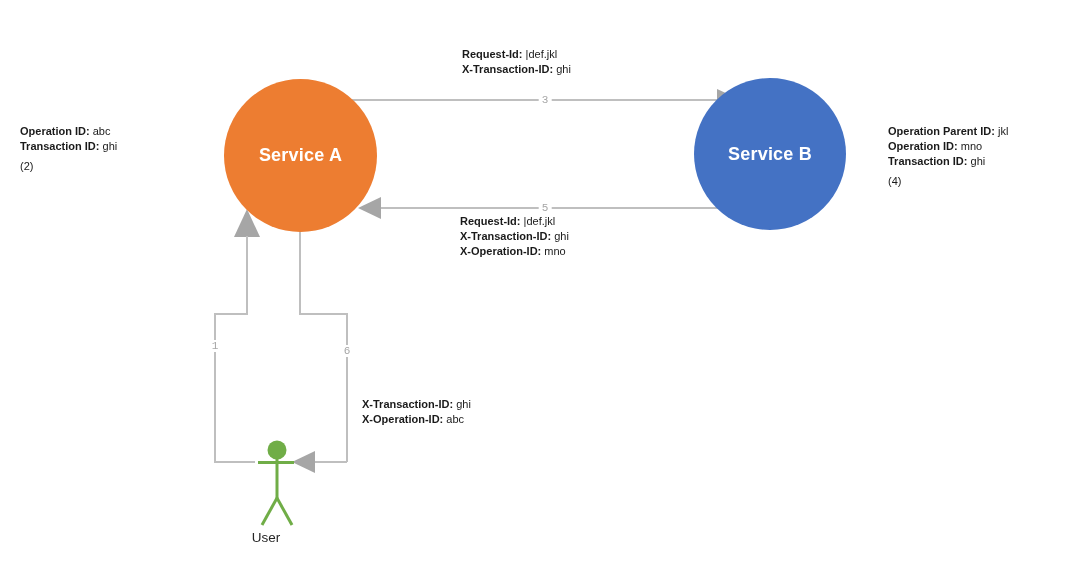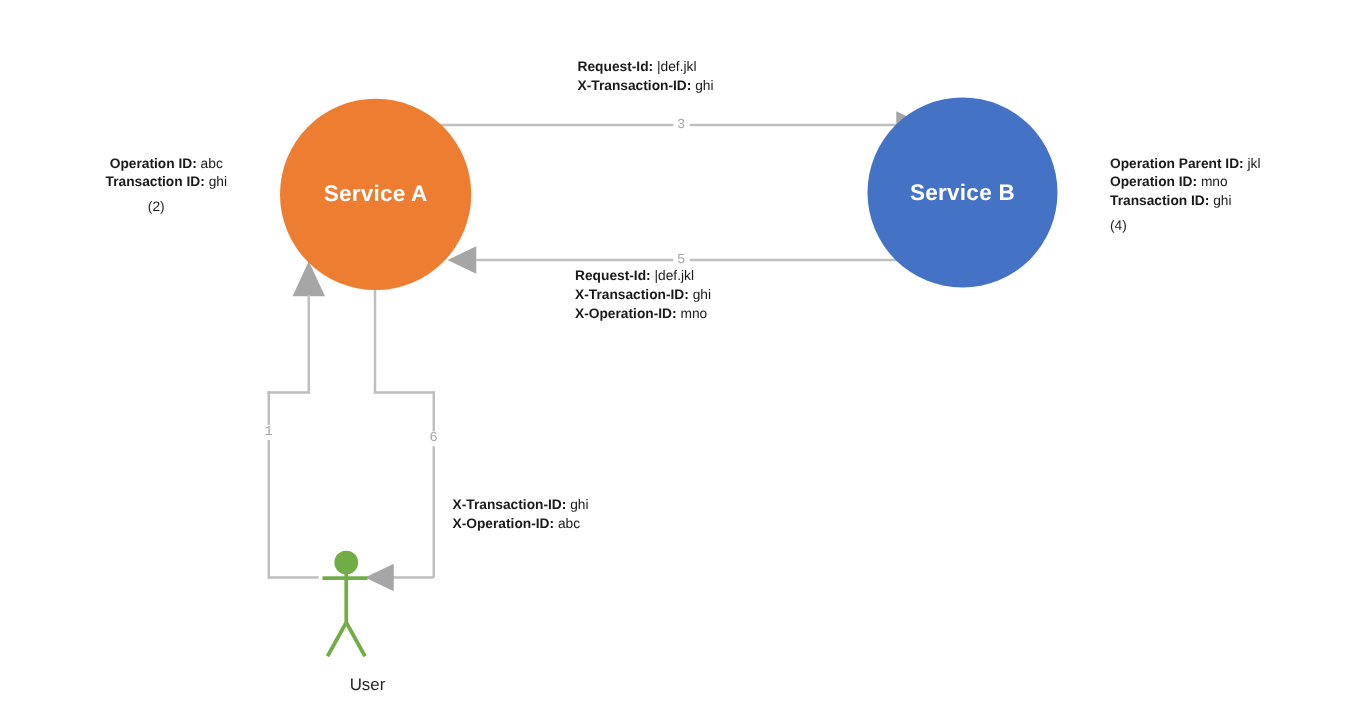--- a/index.html
+++ b/index.html
@@ -39,32 +39,32 @@
   #service-b{left:694px;top:78px;width:152px;height:152px;background:#4472C4;}
   
   .anno{
     position:absolute;z-index:4;
     font-family:Liberation Sans, sans-serif;
     font-size:11px;line-height:15px;color:#1a1a1a;
     white-space:nowrap;
   }
   .anno .lbl{font-weight:bold;}
   .anno .note{margin-top:5px;font-weight:normal;}
-  #service-a-annotation{left:32px;top:124px;width:202px;text-align:center;}
+  #service-a-annotation{left:20px;top:124px;width:202px;text-align:left;}
   #service-a-annotation .note{padding-right:16px;}
   #service-b-annotation{left:888px;top:124px;text-align:left;}
   #request-a-to-b-annotation{left:462px;top:47px;}
   #response-b-to-a-annotation{left:460px;top:214px;}
   #user-flow-annotation{left:362px;top:397px;}
   
   #user-figure{position:absolute;left:245px;top:436px;z-index:3;}
   #user-label{
-    position:absolute;left:294px;top:530px;z-index:3;
+    position:absolute;left:266px;top:530px;z-index:3;
     transform:translateX(-50%);
-    font-size:13.5px;color:#262626;margin-top:10px;
+    font-size:13.5px;color:#262626;
   }
 </style>
 </head>
 <body>
 
 <div id="canvas">
 
   <div class="hline" style="left:352px;top:99px;width:365px;"></div>
   <div class="arrow right" style="left:717px;top:89px;"></div>
   <span class="step" style="left:545px;top:100px;">3</span>

